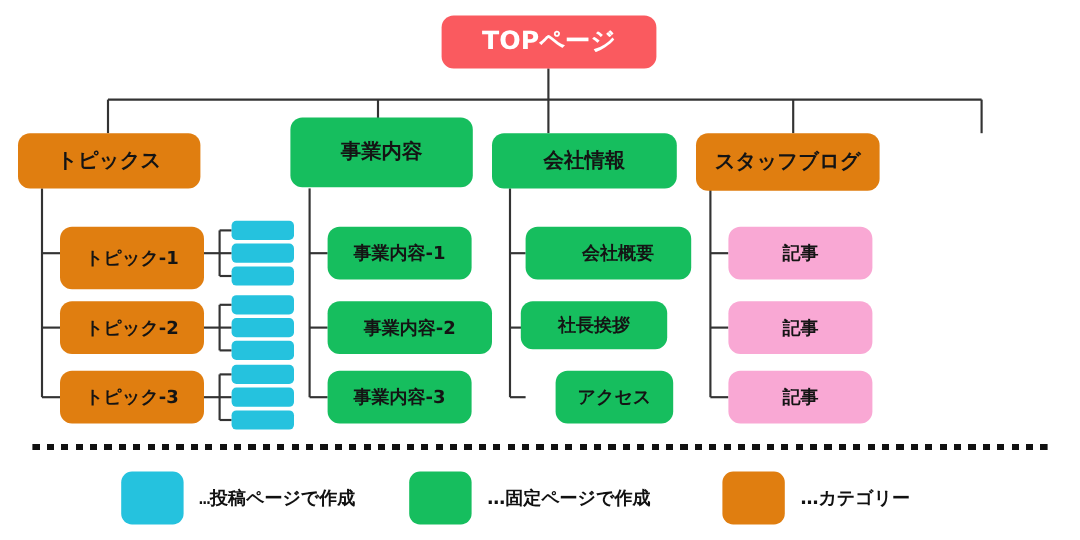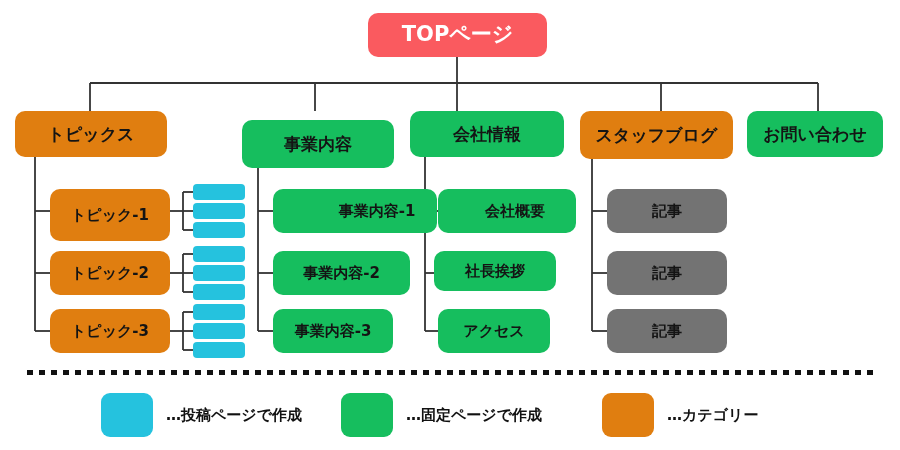--- a/index.html
+++ b/index.html
@@ -8,21 +8,21 @@
     font-family:"DejaVu Sans","Liberation Sans",sans-serif;
   }
   .lines{position:absolute;left:0;top:0;z-index:0;}
   .node{
     position:absolute;z-index:1;display:flex;align-items:center;justify-content:center;
     font-weight:bold;color:#141414;border-radius:10px;text-align:center;line-height:1.1;
   }
   .node.red{background:#fa5a5f;color:#ffffff;font-size:21px;}
   .node.orange{background:#e07e10;}
   .node.green{background:#16be5e;}
-  .node.cyan{background:#737373;}
+  .node.cyan{background:#f9a8d4;}
   .lvl1{font-size:17px;}
   .lvl2{font-size:15px;}
   .mini{
     position:absolute;z-index:1;width:52px;height:16px;border-radius:4px;background:#25c2de;
   }
   .dotted-sep{
     position:absolute;left:27px;top:370px;width:846px;height:5px;z-index:1;
     background:repeating-linear-gradient(90deg,#111 0 6px,transparent 6px 12px);
   }
   .legend-swatch{position:absolute;z-index:1;width:52px;height:44px;border-radius:9px;top:393px;}
@@ -82,58 +82,57 @@
       <path d="M592 157 L592 331"></path>
       <path d="M592 211 L607 211"></path>
         <path d="M592 273 L607 273"></path>
         <path d="M592 331 L607 331"></path>
     </g>
   </svg>
 
   <div class="node red" style="left:368px;top:13px;width:179px;height:44px;">TOPページ</div>
 
   <div class="node orange lvl1" style="left:15px;top:111px;width:152px;height:46px;">トピックス</div>
-  <div class="node green lvl1" style="left:242px;top:120px;width:152px;height:48px;">事業内容</div>
+  <div class="node green lvl1" style="left:242px;top:98px;width:152px;height:58px;">事業内容</div>
   <div class="node green lvl1" style="left:410px;top:111px;width:154px;height:46px;">会社情報</div>
   <div class="node orange lvl1" style="left:580px;top:111px;width:153px;height:48px;">スタッフブログ</div>
-  <div class="node green lvl1" style="left:747px;top:111px;width:136px;height:46px;">お問い合わせ</div>
 
   <div class="node orange lvl2" style="left:50px;top:189px;width:120px;height:52px;">トピック-1</div>
   <div class="node orange lvl2" style="left:50px;top:251px;width:120px;height:44px;">トピック-2</div>
   <div class="node orange lvl2" style="left:50px;top:309px;width:120px;height:44px;">トピック-3</div>
 
   <div class="mini" style="left:193px;top:184px;"></div>
   <div class="mini" style="left:193px;top:203px;"></div>
   <div class="mini" style="left:193px;top:222px;"></div>
 
   <div class="mini" style="left:193px;top:246px;"></div>
   <div class="mini" style="left:193px;top:265px;"></div>
   <div class="mini" style="left:193px;top:284px;"></div>
 
   <div class="mini" style="left:193px;top:304px;"></div>
   <div class="mini" style="left:193px;top:323px;"></div>
   <div class="mini" style="left:193px;top:342px;"></div>
 
-  <div class="node green lvl2" style="left:273px;top:189px;width:120px;height:44px;padding-left:44px;">事業内容-1</div>
+  <div class="node green lvl2" style="left:273px;top:189px;width:120px;height:44px;">事業内容-1</div>
   <div class="node green lvl2" style="left:273px;top:251px;width:137px;height:44px;">事業内容-2</div>
   <div class="node green lvl2" style="left:273px;top:309px;width:120px;height:44px;">事業内容-3</div>
 
   <div class="node green lvl2" style="left:438px;top:189px;width:122px;height:44px;padding-left:16px;">会社概要</div>
   <div class="node green lvl2" style="left:434px;top:251px;width:122px;height:40px;">社長挨拶</div>
-  <div class="node green lvl2" style="left:438px;top:309px;width:112px;height:44px;">アクセス</div>
+  <div class="node green lvl2" style="left:463px;top:309px;width:98px;height:44px;">アクセス</div>
 
   <div class="node cyan lvl2" style="left:607px;top:189px;width:120px;height:44px;">記事</div>
   <div class="node cyan lvl2" style="left:607px;top:251px;width:120px;height:44px;">記事</div>
   <div class="node cyan lvl2" style="left:607px;top:309px;width:120px;height:44px;">記事</div>
 
   <div class="dotted-sep"></div>
 
   <div>
     <div class="legend-swatch" style="left:101px;background:#25c2de;"></div>
-    <div class="legend-label" style="left:166px;">…投稿ページで作成</div>
+    <div class="legend-label" style="left:166px;font-family:Liberation Mono, monospace;">…投稿ページで作成</div>
 
     <div class="legend-swatch" style="left:341px;background:#16be5e;"></div>
     <div class="legend-label" style="left:406px;">…固定ページで作成</div>
 
     <div class="legend-swatch" style="left:602px;background:#e07e10;"></div>
     <div class="legend-label" style="left:667px;">…カテゴリー</div>
   </div>
 
 </div>
 

